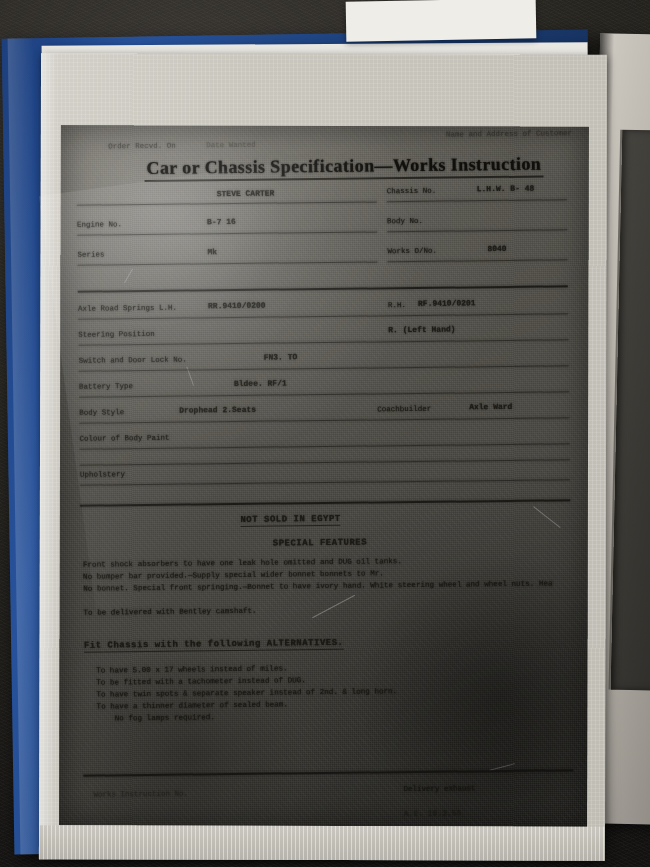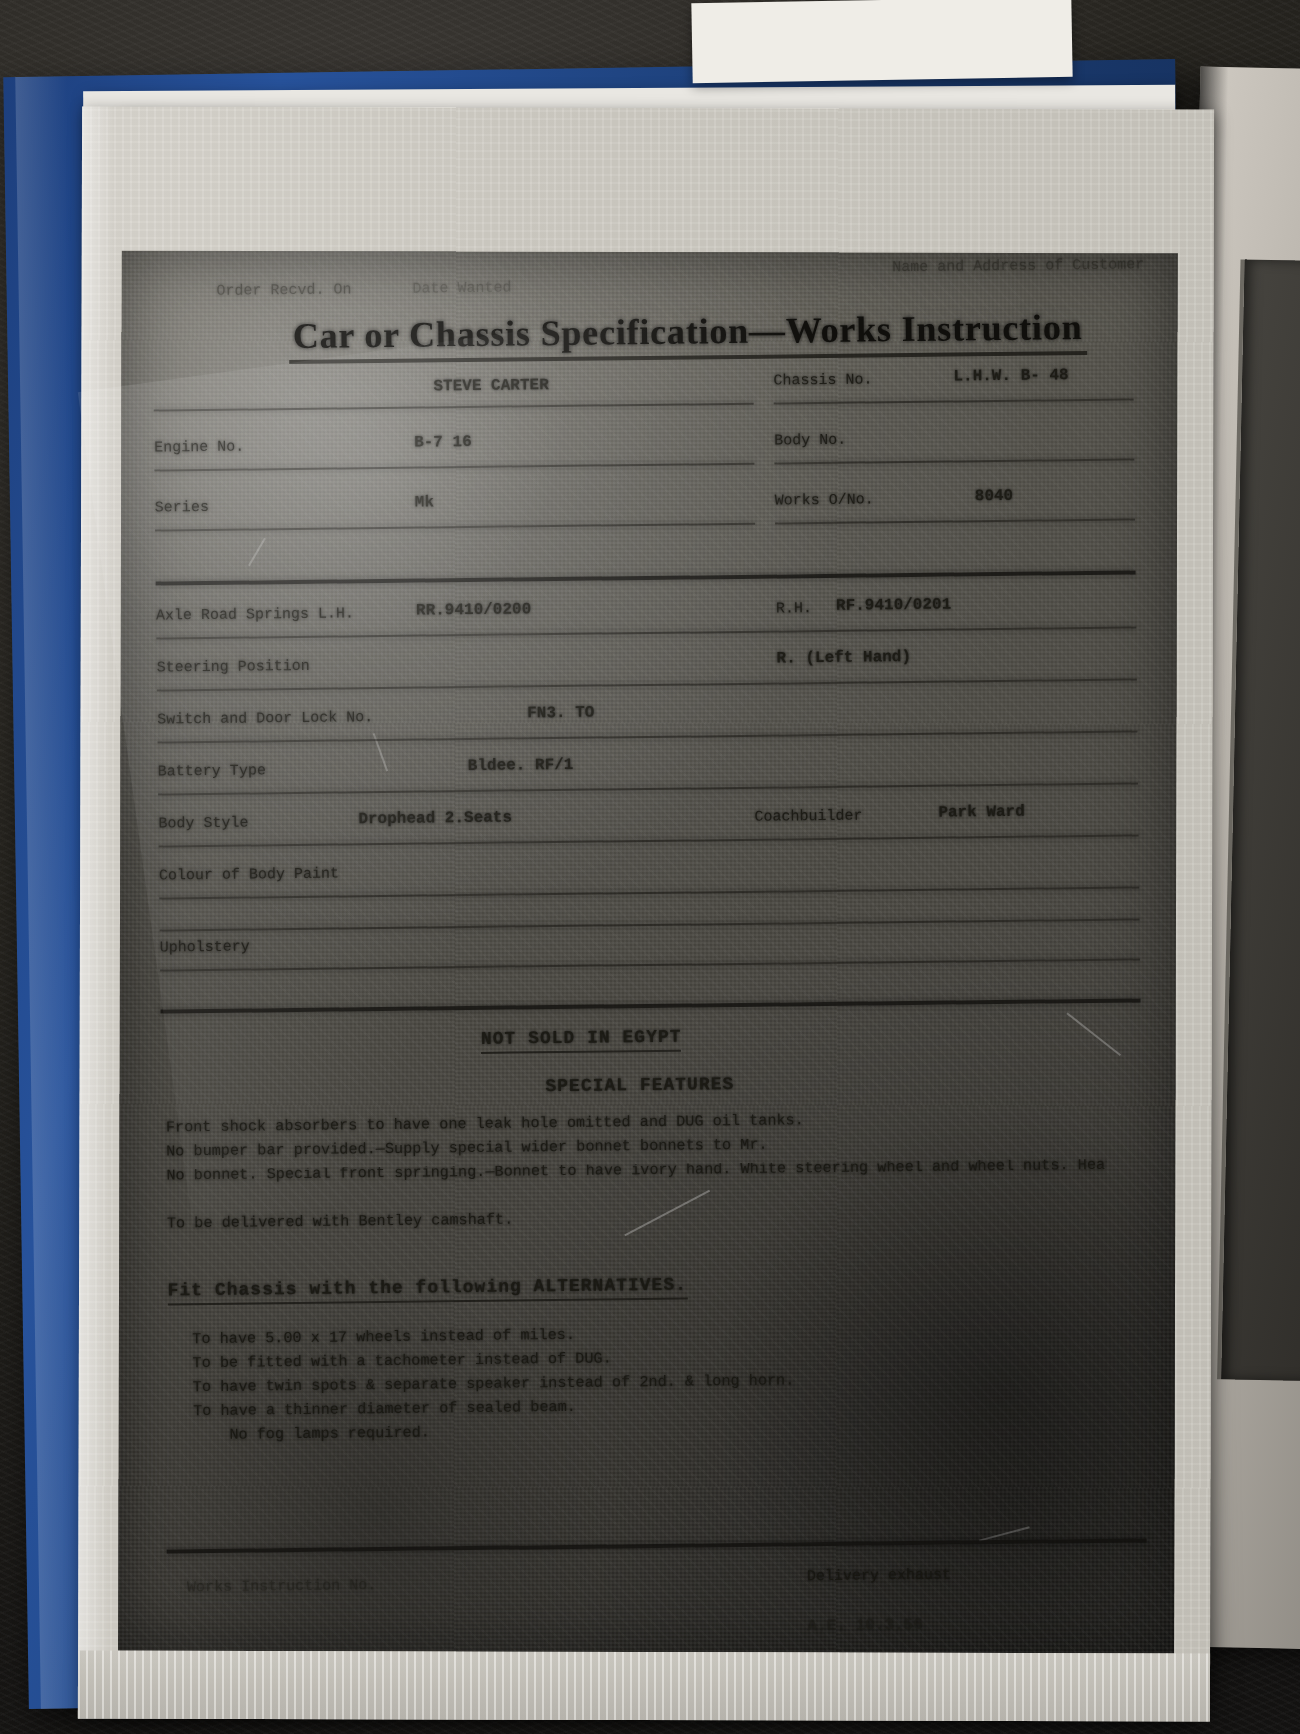--- a/index.html
+++ b/index.html
@@ -322,21 +322,21 @@
         <div class="tline val" style="left:205px;top:226px;">FN3. TO</div>
         <div class="rule" style="left:20px;top:242px;width:490px;"></div>
 
         <div class="tline lbl" style="left:20px;top:254px;">Battery Type</div>
         <div class="tline val" style="left:175px;top:252px;">Bldee. RF/1</div>
         <div class="rule" style="left:20px;top:268px;width:490px;"></div>
 
         <div class="tline lbl" style="left:20px;top:280px;">Body Style</div>
         <div class="tline val" style="left:120px;top:278px;">Drophead  2.Seats</div>
         <div class="tline lbl" style="left:318px;top:280px;">Coachbuilder</div>
-        <div class="tline val" style="left:410px;top:278px;">Park Ward</div>
+        <div class="tline val" style="left:410px;top:278px;">Axle Ward</div>
         <div class="rule" style="left:20px;top:294px;width:490px;"></div>
 
         <div class="tline lbl" style="left:20px;top:306px;">Colour of Body Paint</div>
         <div class="rule" style="left:20px;top:320px;width:490px;"></div>
         <div class="rule" style="left:20px;top:336px;width:490px;"></div>
 
         <div class="tline lbl" style="left:20px;top:342px;">Upholstery</div>
         <div class="rule" style="left:20px;top:356px;width:490px;"></div>
 
         <div class="rule thick" style="left:20px;top:376px;width:490px;"></div>

